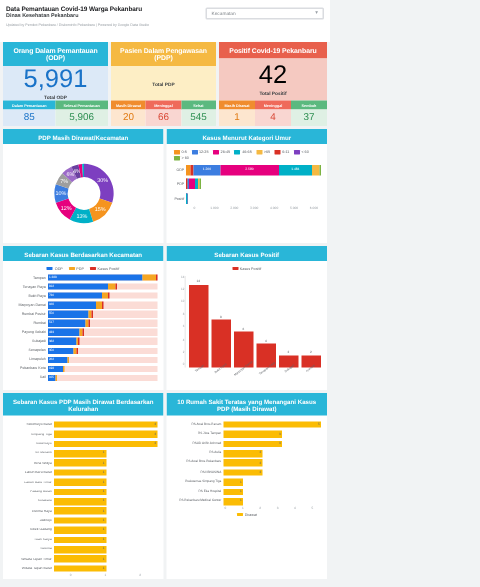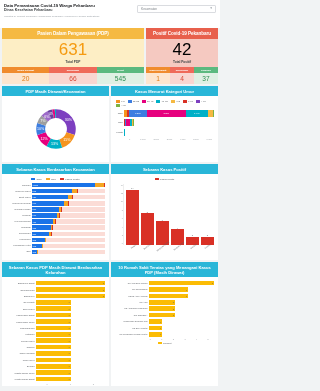--- a/index.html
+++ b/index.html
@@ -138,25 +138,41 @@
       <div class="filter-box">
         <span class="filter-label">Kecamatan</span>
         <span class="filter-caret">▾</span>
       </div>
     </div>
   </div>
 
   <div class="kpi-row">
     <div class="kpi-left">
 
+      <div class="kpi-card odp">
+        <div class="kpi-head blue">Orang Dalam Pemantauan (ODP)</div>
+        <div class="kpi-body b-blue">
+          <div class="kpi-number n-blue">5,991</div>
+          <div class="kpi-cap">Total ODP</div>
+        </div>
+        <div class="sub-strip">
+          <div class="sub-cell">
+            <div class="sub-head h-blue">Dalam Pemantauan</div>
+            <div class="sub-val v-blue">85</div>
+          </div>
+          <div class="sub-cell">
+            <div class="sub-head h-green">Selesai Pemantauan</div>
+            <div class="sub-val v-green">5,906</div>
+          </div>
+        </div>
+      </div>
 
       <div class="kpi-card pdp">
         <div class="kpi-head yellow">Pasien Dalam Pengawasan (PDP)</div>
         <div class="kpi-body b-yellow">
-          <div class="kpi-number n-yellow">631</div>
           <div class="kpi-cap">Total PDP</div>
         </div>
         <div class="sub-strip">
           <div class="sub-cell">
             <div class="sub-head h-orng">Masih Dirawat</div>
             <div class="sub-val v-orng">20</div>
           </div>
           <div class="sub-cell">
             <div class="sub-head h-pink">Meninggal</div>
             <div class="sub-val v-pink">66</div>

